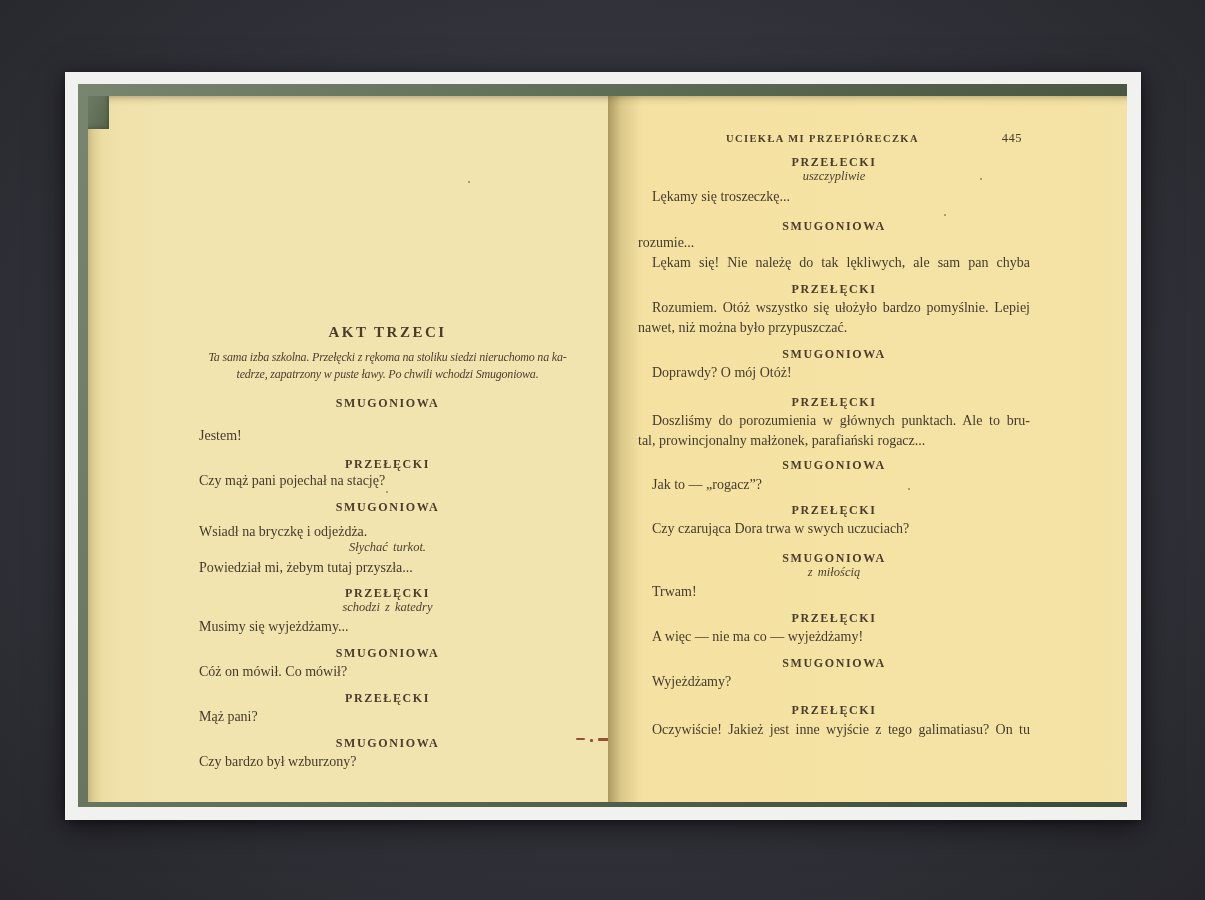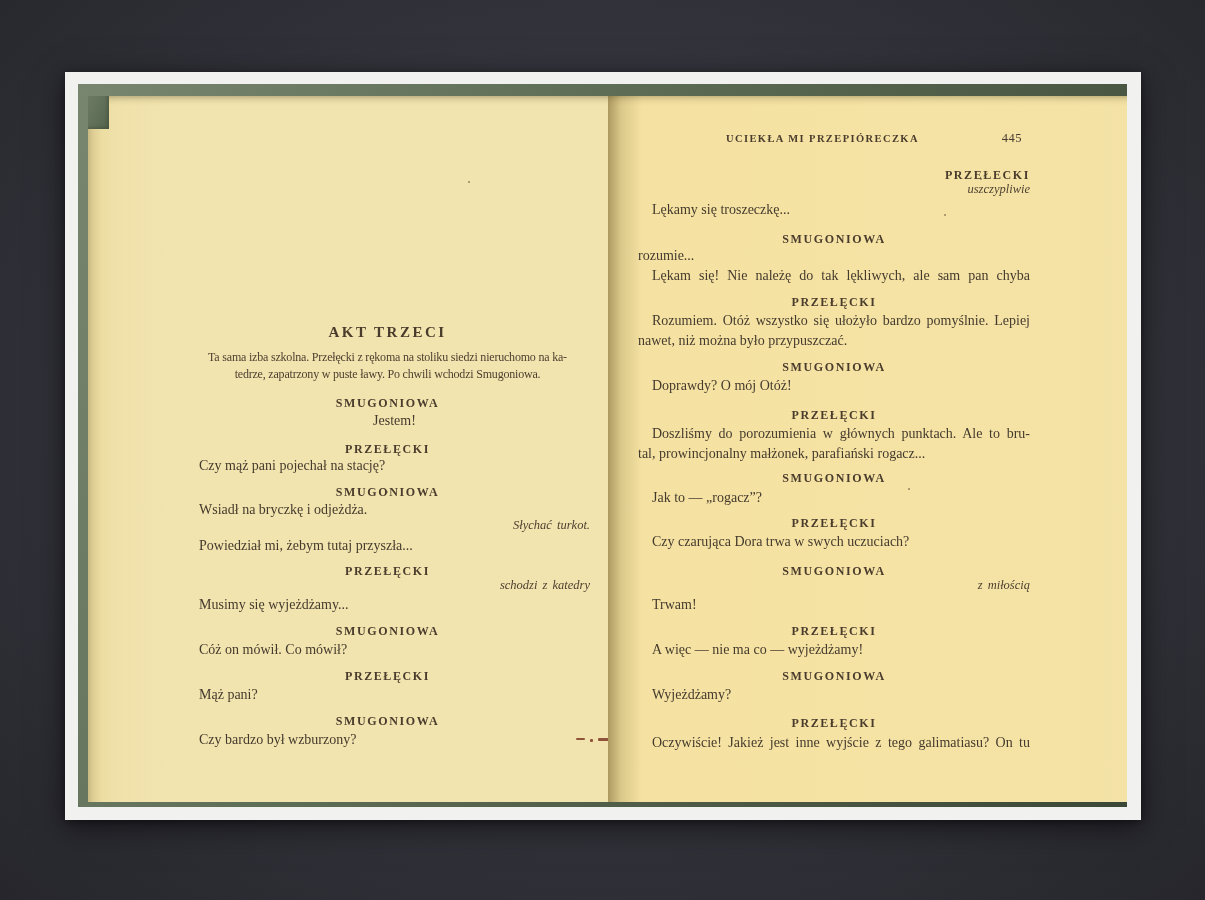--- a/index.html
+++ b/index.html
@@ -49,35 +49,35 @@
   }
   
   .col{position:absolute;color:#46392b;}
   .col-left{left:97px;top:0;width:405px;}
   .col-right{left:30px;top:0;width:392px;}
   .act-heading{
     margin-top:226px;font-size:15px;line-height:20px;text-align:center;
     letter-spacing:2.5px;font-weight:600;color:#4a3c2c;
   }
   .stage-direction{
-    margin-top:7px;font-size:12px;line-height:17px;
+    margin-top:7px;font-style:italic;font-size:12px;line-height:17px;
     text-align:center;white-space:nowrap;letter-spacing:-0.2px;color:#4c3f2f;
   }
   .speaker{
     font-size:12px;line-height:14px;letter-spacing:1.6px;text-align:center;
     font-weight:600;color:#4a3c2c;margin-top:9px;
   }
   .line{
     font-size:14px;line-height:20px;margin-top:2px;text-indent:14px;
     white-space:nowrap;color:#443a2d;
   }
   .cont{text-indent:0;}
   .jline{white-space:normal;text-align:justify;text-align-last:justify;}
   .stage{
-    font-style:italic;font-size:12.5px;line-height:15px;text-align:right;
+    font-style:italic;font-size:12.5px;line-height:15px;text-align:center;
     margin-top:0;color:#4c3f2f;word-spacing:2px;
   }
   
   .header-row{position:relative;margin-top:37px;height:14px;}
   .running-header{
     position:absolute;left:50%;transform:translateX(-56%);
     font-size:10.5px;letter-spacing:1.4px;font-weight:600;color:#4a3c2c;white-space:nowrap;
   }
   .page-number{
     position:absolute;right:8px;top:-2px;font-size:12.5px;color:#443a2d;letter-spacing:.5px;
@@ -107,31 +107,31 @@
       <div class="col col-left">
         <div class="act-heading">AKT TRZECI</div>
 
         <div>
           <div class="stage-direction">Ta sama izba szkolna. Przełęcki z rękoma na stoliku siedzi nieruchomo na ka-</div>
           <div class="stage-direction" style="margin-top:0;">tedrze, zapatrzony w puste ławy. Po chwili wchodzi Smugoniowa.</div>
         </div>
 
         <div>
           <div class="speaker" style="margin-top:13px;">SMUGONIOWA</div>
-          <div class="line" style="margin-top:1px;text-align:center;">Jestem!</div>
+          <div class="line" style="margin-top:16px;">Jestem!</div>
         </div>
 
         <div>
           <div class="speaker" style="margin-top:11px;">PRZEŁĘCKI</div>
           <div class="line" style="margin-top:0;">Czy mąż pani pojechał na stację?</div>
         </div>
 
         <div>
           <div class="speaker">SMUGONIOWA</div>
-          <div class="line" style="margin-top:1px;">Wsiadł na bryczkę i odjeżdża.</div>
+          <div class="line" style="margin-top:8px;">Wsiadł na bryczkę i odjeżdża.</div>
           <div class="stage" style="margin-top:-2px;">Słychać turkot.</div>
           <div class="line" style="margin-top:3px;">Powiedział mi, żebym tutaj przyszła...</div>
         </div>
 
         <div>
           <div class="speaker" style="margin-top:8px;">PRZEŁĘCKI</div>
           <div class="stage">schodzi z katedry</div>
           <div class="line">Musimy się wyjeżdżamy...</div>
         </div>
 
@@ -163,21 +163,21 @@
       <div class="speck speck2" style="left:336px;top:118px;"></div>
       <div class="speck speck3" style="left:300px;top:392px;"></div>
 
       <div class="col col-right">
         <div class="header-row">
           <span class="running-header">UCIEKŁA MI PRZEPIÓRECZKA</span>
           <span class="page-number">445</span>
         </div>
 
         <div>
-          <div class="speaker" style="margin-top:21px;text-align:right;">PRZEŁECKI</div>
+          <div class="speaker" style="margin-top:8px;">PRZEŁECKI</div>
           <div class="stage">uszczypliwie</div>
           <div class="line" style="margin-top:3px;">Lękamy się troszeczkę...</div>
         </div>
 
         <div>
           <div class="speaker" style="margin-top:12px;">SMUGONIOWA</div>
           <div class="line cont" style="margin-top:0;">rozumie...</div>
           <div class="line jline" style="margin-top:0;">Lękam się! Nie należę do tak lękliwych, ale sam pan chyba</div>
         </div>
 

